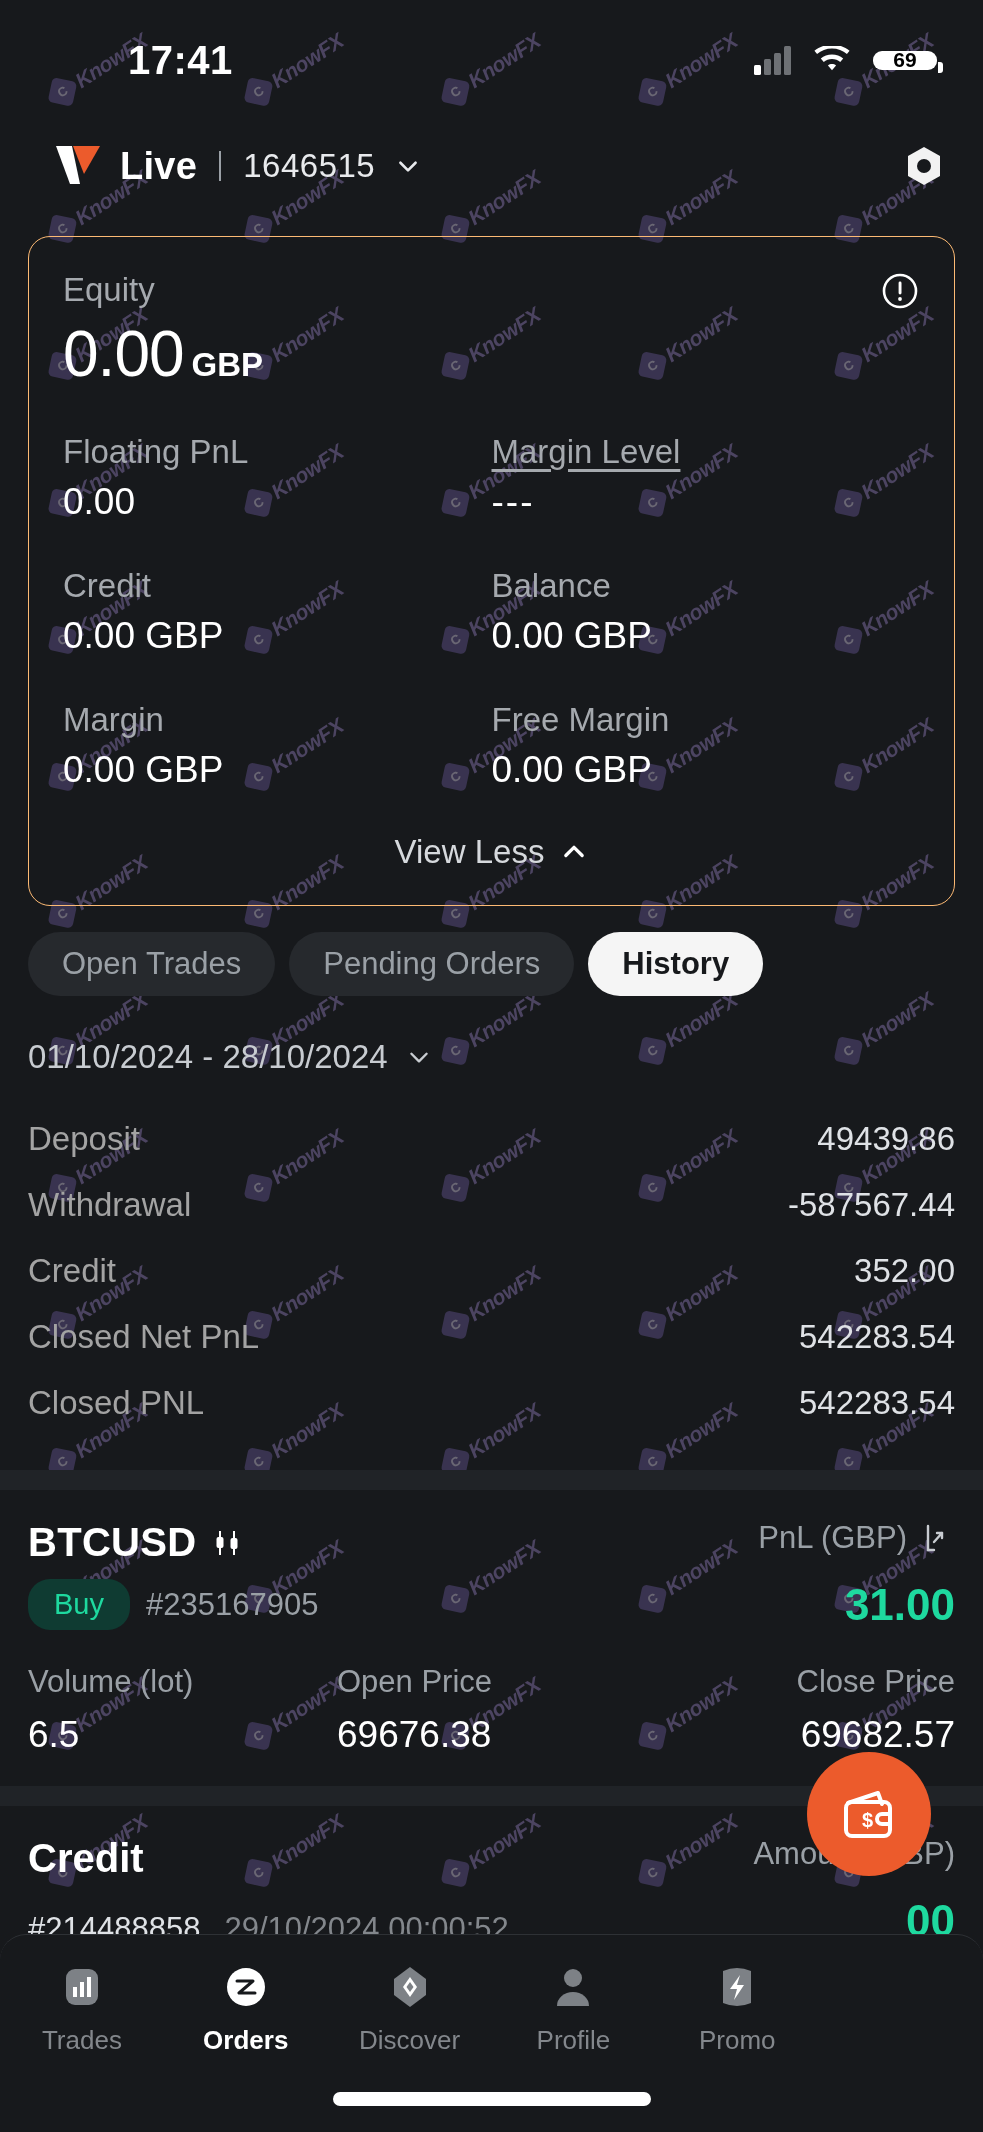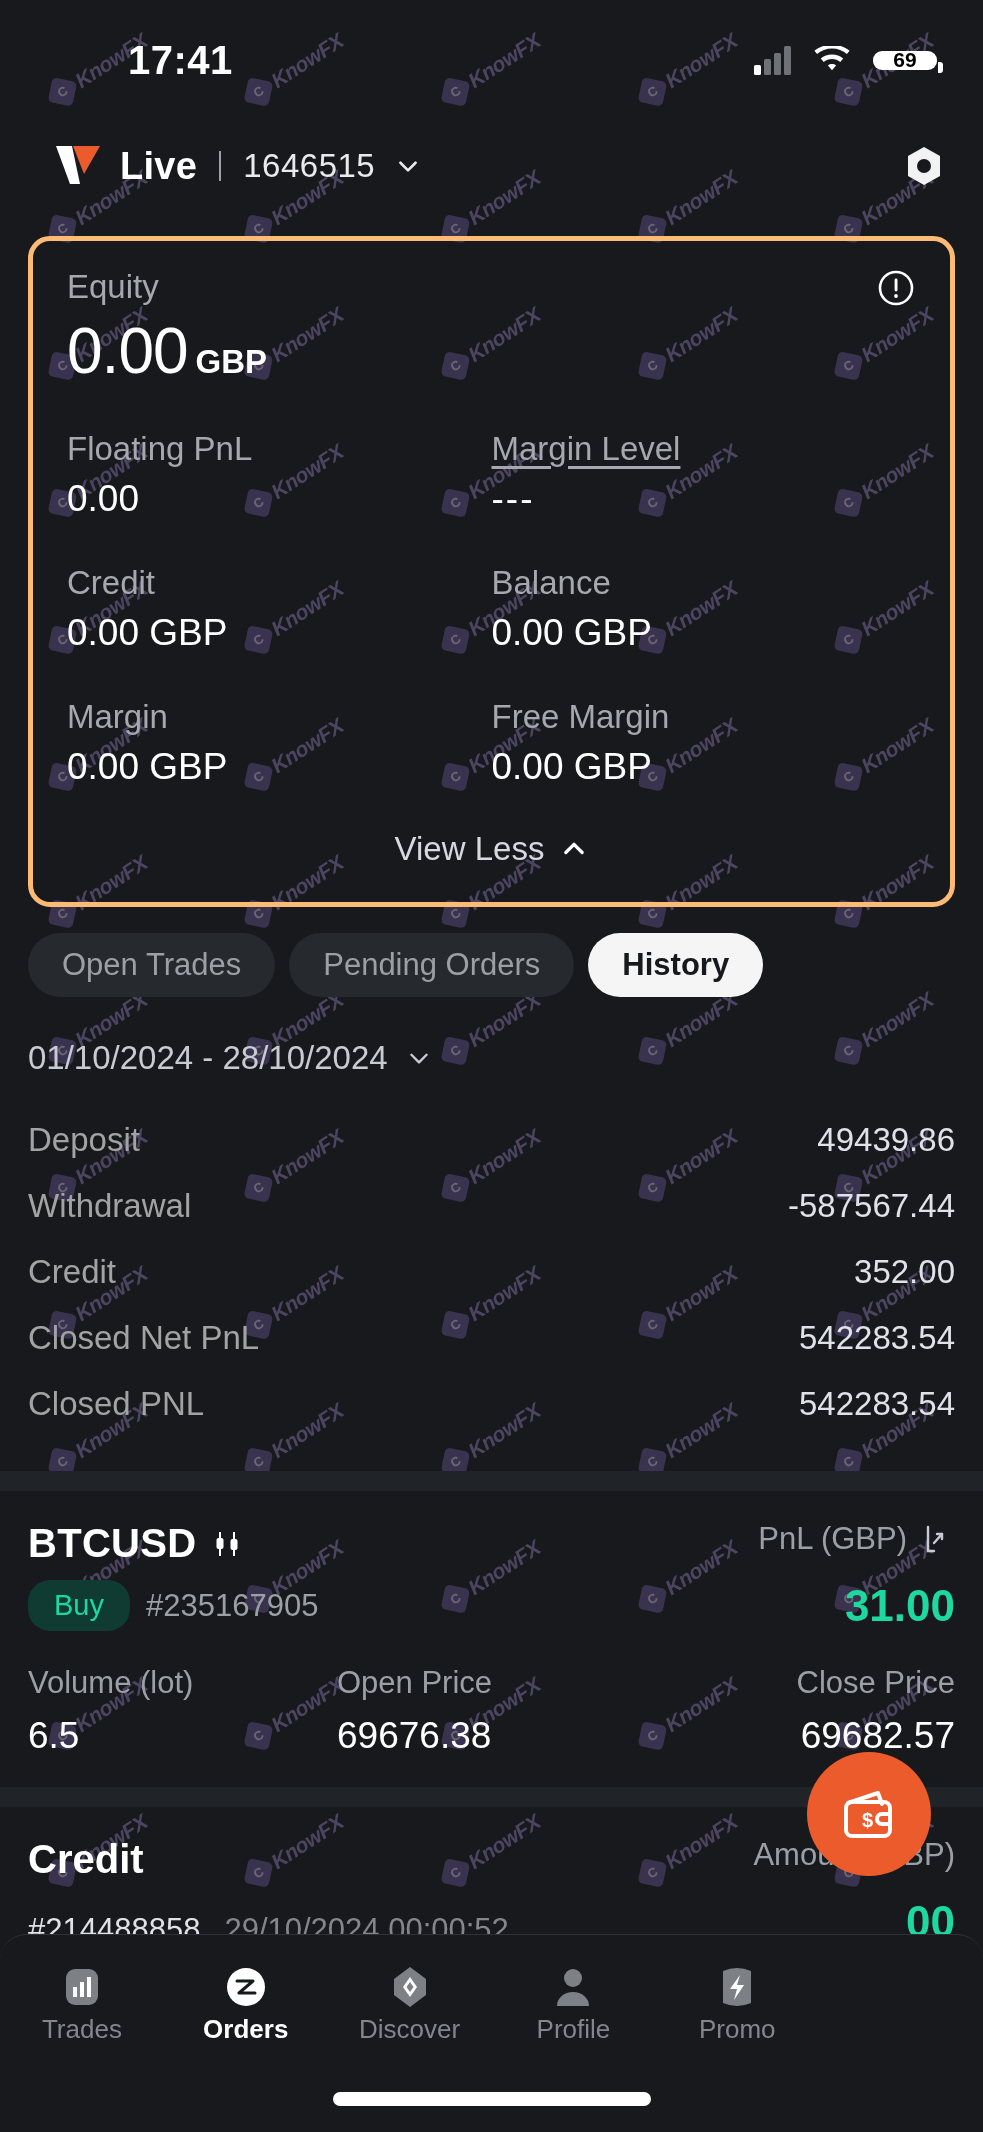--- a/index.html
+++ b/index.html
@@ -73,23 +73,23 @@
   .divider-v { width:2px; height:30px; background:#9aa0a6; margin:0 22px; }
   .acct { color:#e8eaed; font-size:33px; font-weight:400; letter-spacing:.5px;}
   .chev { margin-left:20px; width:26px; height:26px; flex:none; }
   .appbar-spacer { flex:1; }
   .nut { width:46px; height:46px; }
 
   
   .card {
     position:relative; z-index:45;
     margin:24px 28px 0 28px;
-    border:5px solid #fdba74;
+    border:1px solid #fdba74;
     border-radius:22px;
-    padding:27px 34px 0 34px;
+    padding:34px 34px 0 34px;
   }
   .eq-head { display:flex; justify-content:space-between; align-items:flex-start; }
   .eq-label { color:#a5a9ae; font-size:33px; }
   .info-ic { width:40px; height:40px; }
   .eq-value { color:#fff; font-size:64px; font-weight:500; letter-spacing:-1px; margin-top:6px; }
   .eq-value .cur { font-size:33px; font-weight:700; color:#fff; margin-left:8px; letter-spacing:0; }
 
   .grid2 { display:grid; grid-template-columns: 1fr 1fr; margin-top:42px; row-gap:44px; }
   .g-label { color:#a5a9ae; font-size:33px; margin-bottom:10px; }
   .g-label.u { text-decoration:underline; text-underline-offset:6px; }
@@ -166,21 +166,21 @@
   .fab svg { width:62px; height:62px; }
 
   
   .bottomnav {
     position:absolute; left:0; right:0; bottom:0; height:198px;
     background:#17191c; z-index:55;
     border-top:1px solid #2e3135;
     border-top-left-radius:26px; border-top-right-radius:26px;
   }
   .navitems { display:flex; align-items:flex-start; padding:26px 0 0 0; }
-  .navitem { flex:1; display:flex; flex-direction:column; align-items:center; gap:1px; }
+  .navitem { flex:1; display:flex; flex-direction:column; align-items:center; gap:12px; }
   .navitem .ic { width:52px; height:52px; display:flex; align-items:center; justify-content:center; }
   .navitem .lbl { font-size:26px; color:#83878c; }
   .navitem.active .lbl { color:#fff; font-weight:600; }
   .navitems .spacer { flex:1; }
   .homebar {
     position:absolute; bottom:26px; left:50%; transform:translateX(-50%);
     width:318px; height:14px; background:#fff; border-radius:8px;
   }
 </style>
 </head>

